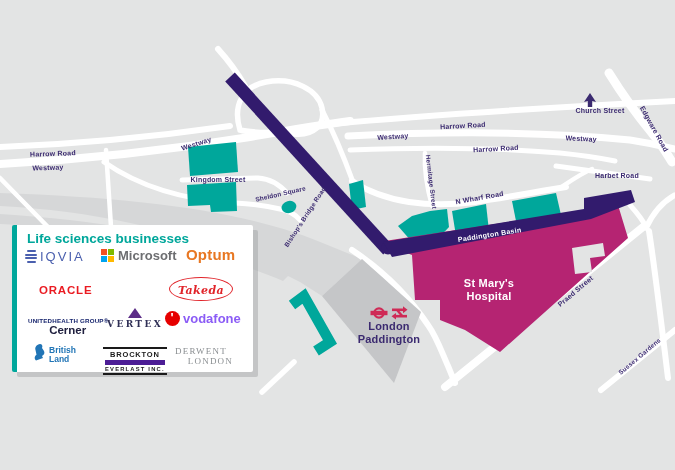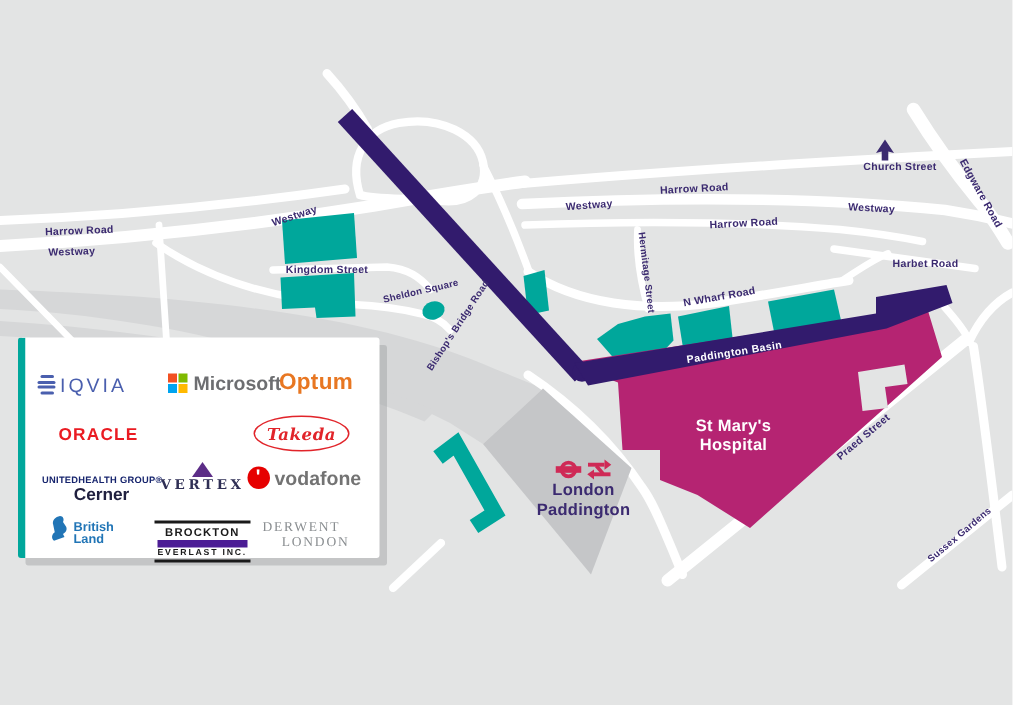--- a/index.html
+++ b/index.html
@@ -24,21 +24,21 @@
   .iqvia{left:8px;top:24px;}
   .iqvia-icon{display:flex;flex-direction:column;gap:1.5px;margin-right:3px;}
   .iqvia-icon i{display:block;height:2.2px;background:#4a5fae;border-radius:2px;}
   .iqvia-icon i:nth-child(1){width:9px;margin-left:2px;}
   .iqvia-icon i:nth-child(2){width:12px;}
   .iqvia-icon i:nth-child(3){width:12px;}
   .iqvia-icon i:nth-child(4){width:9px;margin-left:2px;}
   .iqvia-text{font-size:13px;font-weight:500;letter-spacing:2px;color:#4a5fae;}
 
   
-  .microsoft{left:95px;top:23px;}
+  .microsoft{left:84px;top:23px;}
   .ms-grid{display:grid;grid-template-columns:6px 6px;grid-template-rows:6px 6px;gap:1px;margin-right:4px;}
   .ms-grid i{display:block;}
   .ms-r{background:#f25022;} .ms-g{background:#7fba00;} .ms-b{background:#00a4ef;} .ms-y{background:#ffb900;}
   .ms-text{font-size:13px;font-weight:600;color:#6d6e71;}
 
   
   .optum{left:169px;top:21px;}
   .optum-text{font-size:15px;font-weight:800;color:#e87722;letter-spacing:.2px;}
 
   
@@ -62,21 +62,21 @@
               border-bottom:10px solid #5c2d87;margin-bottom:1px;}
   .vertex-text{font-family:"DejaVu Serif",serif;font-size:9px;font-weight:600;
                letter-spacing:2.4px;color:#2f2f55;}
 
   
   .vodafone{left:148px;top:86px;}
   .voda-circle{width:15px;height:15px;border-radius:50%;background:#e60000;margin-right:3px;
                position:relative;}
   .voda-circle::after{content:"'";position:absolute;left:5.5px;top:-1px;color:#ffffff;
                font-size:13px;font-weight:bold;}
-  .voda-text{font-size:13px;font-weight:600;color:#737373;}
+  .voda-text{font-size:13px;font-weight:600;color:#8b5cf6;}
 
   
   .bland{left:16px;top:119px;}
   .bland-icon{margin-right:3px;}
   .bland-text{font-size:8.5px;line-height:8.5px;font-weight:800;color:#2175b6;}
 
   
   .brockton{left:86px;top:122px;flex-direction:column;align-items:stretch;}
   .brockton-box{border-top:2px solid #1a1a1a;border-bottom:2px solid #1a1a1a;text-align:center;
                 padding:1px 2px 0 2px;}
@@ -186,20 +186,21 @@
   <g fill="#cf2a56">
     <rect x="392" y="308.5" width="11" height="2.6"></rect>
     <polygon points="403,306.3 407.5,309.8 403,313.2"></polygon>
     <rect x="396" y="314.9" width="11" height="2.6"></rect>
     <polygon points="396,313 391.5,316.2 396,319.6"></polygon>
     <path d="M397.5,310.5 L402,315.8" stroke="#cf2a56" stroke-width="2.4"></path>
   </g>
 </svg>
 
 <div id="legend">
+  <div id="legend-title">Life sciences businesses</div>
 
   <div class="logo iqvia">
     <span class="iqvia-icon">
           <i></i>
           <i></i>
           <i></i>
           <i></i>
         </span>
     <span class="iqvia-text">IQVIA</span>
   </div>

